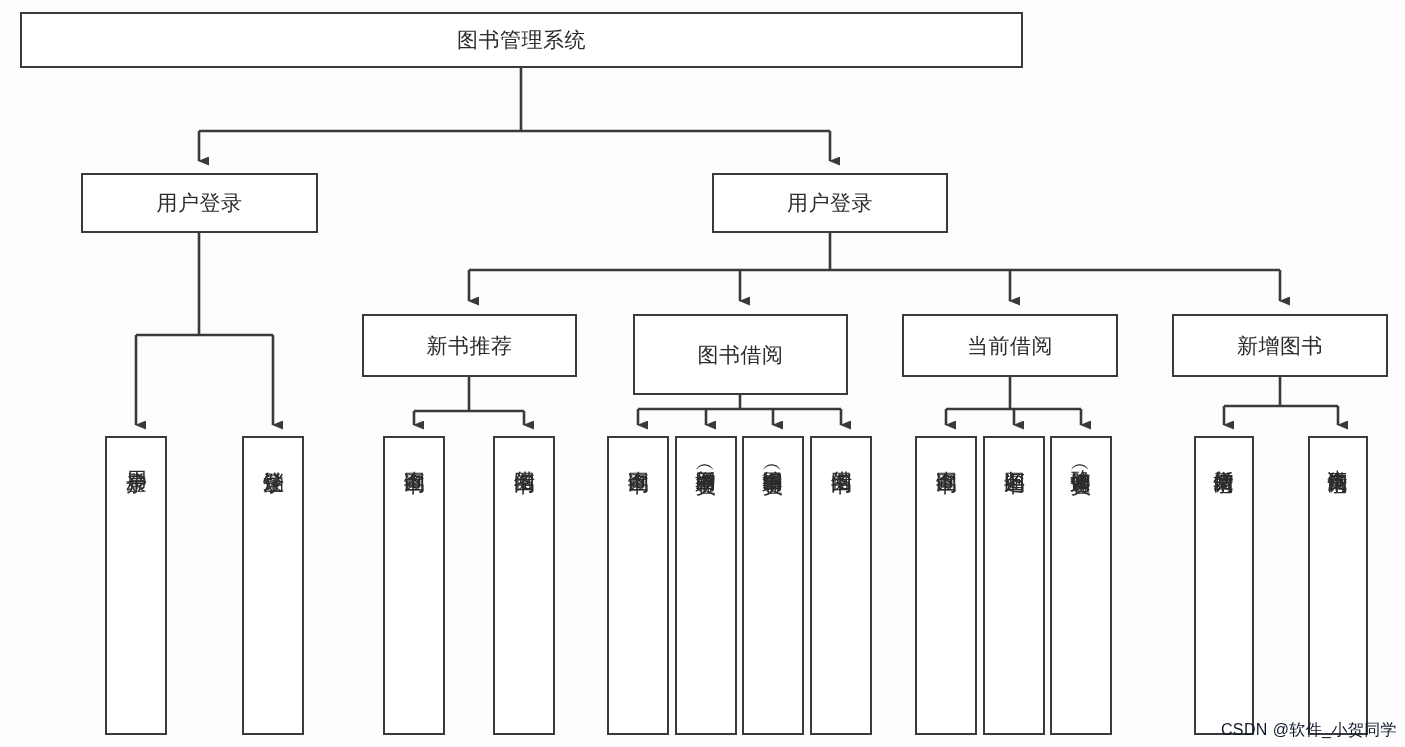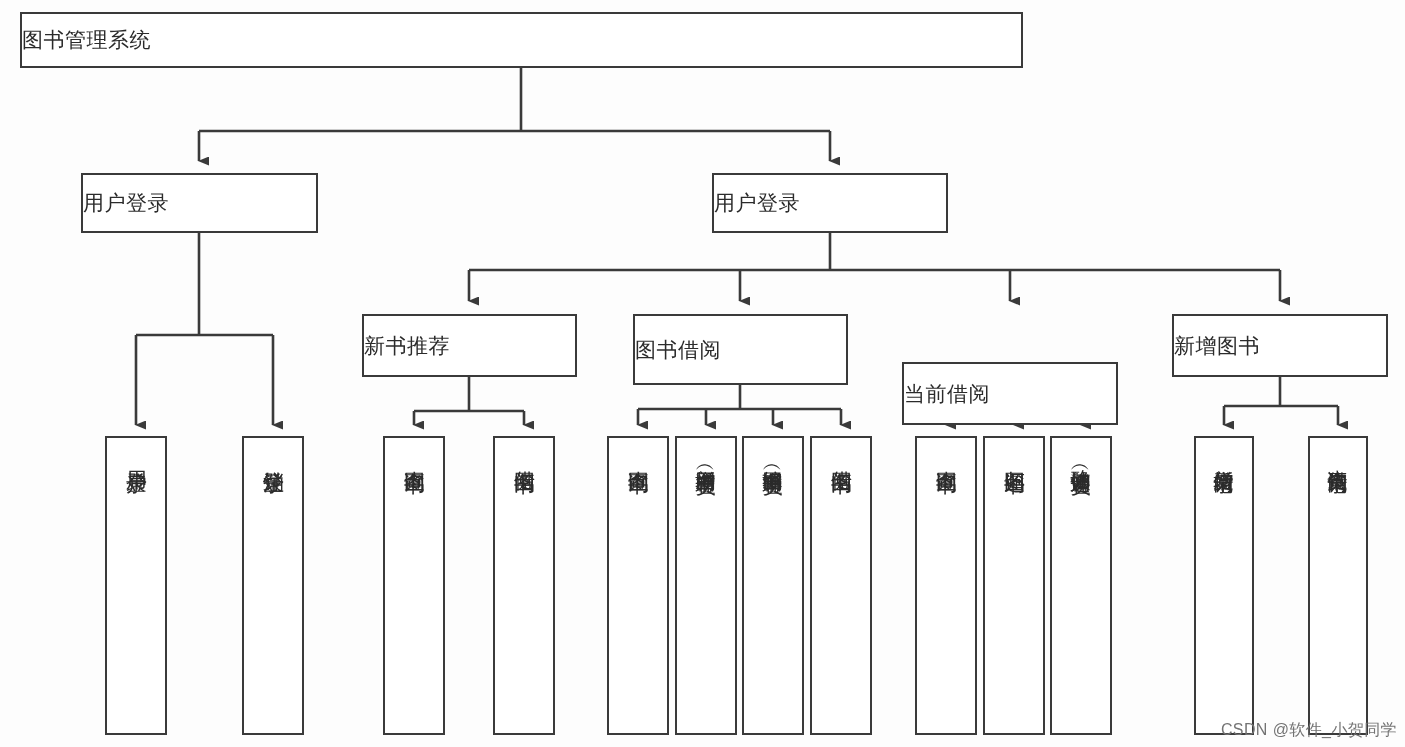--- a/index.html
+++ b/index.html
@@ -25,20 +25,21 @@
     height: 747px;
     pointer-events: none;
   }
   .node {
     position: absolute;
     box-sizing: border-box;
     background: #ffffff;
     border: 2.2px solid #3a3a3a;
     display: flex;
     align-items: center;
+    justify-content: center;
     color: #2b2b2b;
   }
   .node.h {
     font-size: 21px;
     letter-spacing: 0.5px;
   }
   .node.v {
     align-items: flex-start;
     justify-content: center;
     padding-top: 16px;
@@ -54,21 +55,21 @@
   }
   .vtext.tall {
     font-size: 20px;
     line-height: 1.2;
   }
   #watermark {
     position: absolute;
     right: 8px;
     bottom: 6px;
     font-size: 16px;
-    color: #737373;
+    color: #0f172a;
     letter-spacing: 0.4px;
     white-space: nowrap;
   }
 </style>
 </head>
 <body>
 
 <div id="canvas">
 
   <svg id="wires" viewBox="0 0 1405 747" xmlns="http://www.w3.org/2000/svg">
@@ -128,24 +129,24 @@
   <div class="node h" style="left:81px; top:173px; width:237px; height:60px;">
     <span>用户登录</span>
   </div>
   <div class="node h" style="left:712px; top:173px; width:236px; height:60px;">
     <span>用户登录</span>
   </div>
 
   <div class="node h" style="left:362px; top:314px; width:215px; height:63px;">
     <span>新书推荐</span>
   </div>
-  <div class="node h" style="left:633px; top:314px; width:215px; height:71px;">
+  <div class="node h" style="left:633px; top:314px; width:215px; height:81px;">
     <span>图书借阅</span>
   </div>
-  <div class="node h" style="left:902px; top:314px; width:216px; height:63px;margin-top:48px;">
+  <div class="node h" style="left:902px; top:314px; width:216px; height:63px;">
     <span>当前借阅</span>
   </div>
   <div class="node h" style="left:1172px; top:314px; width:216px; height:63px;">
     <span>新增图书</span>
   </div>
 
   <div class="node v" style="left:105px; top:436px; width:62px; height:299px;">
     <span class="vtext">用户登录</span>
   </div>
   <div class="node v" style="left:242px; top:436px; width:62px; height:299px;">

